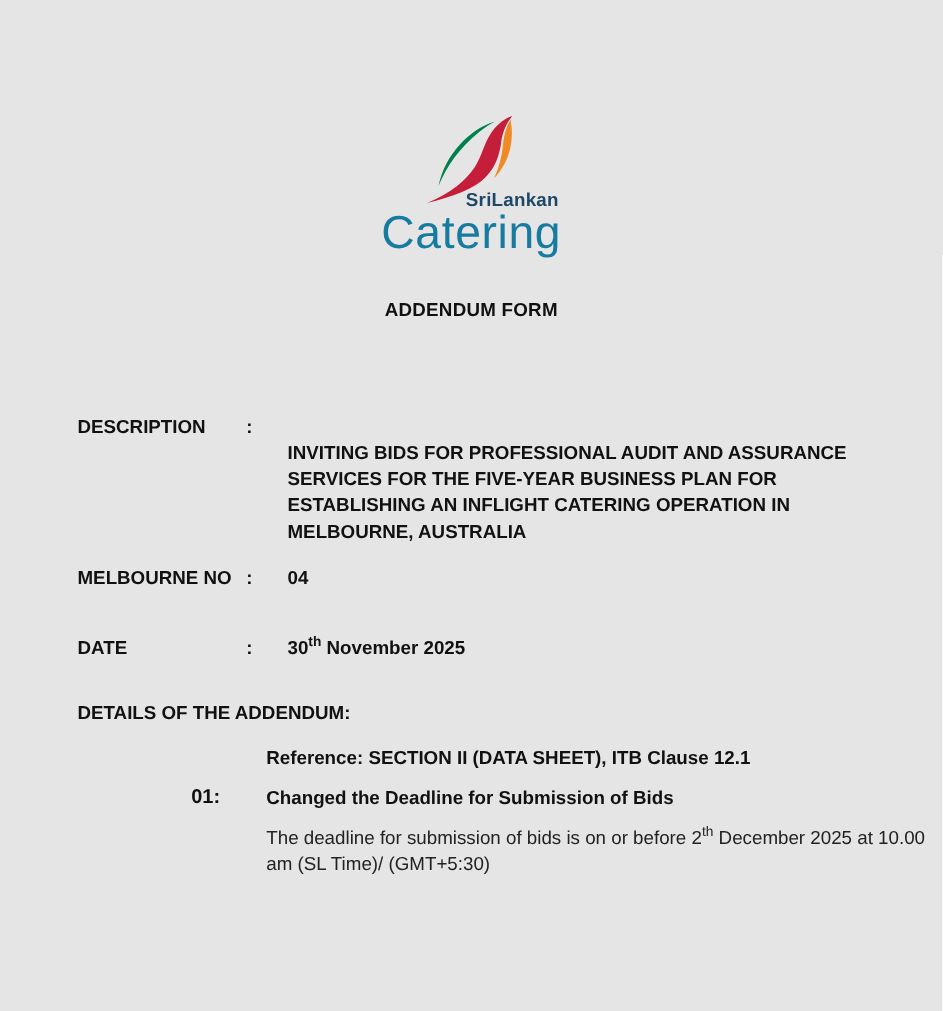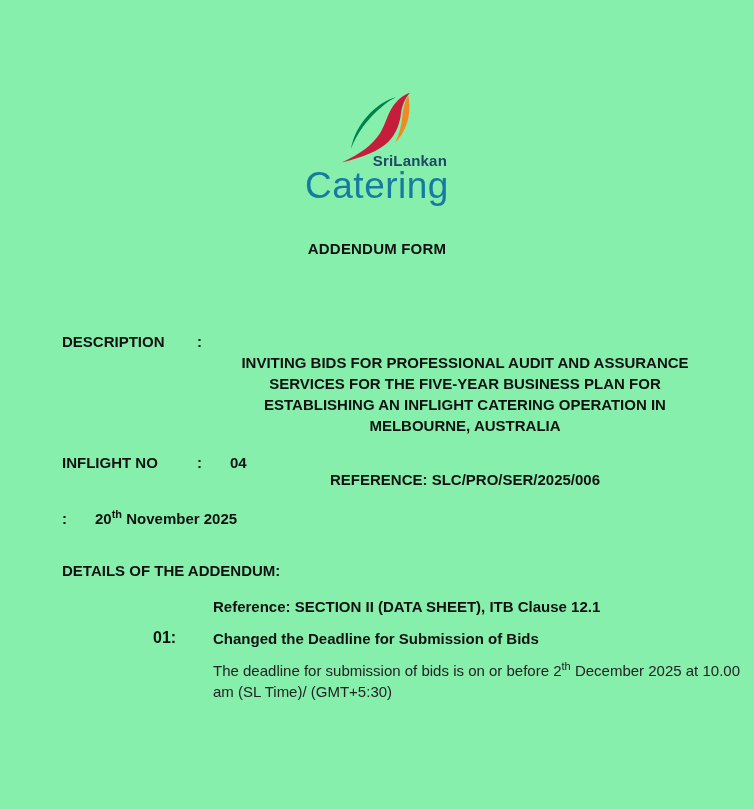--- a/index.html
+++ b/index.html
@@ -1,20 +1,20 @@
 <!DOCTYPE html>
 <html><head>
 <meta charset="utf-8">
 <style>
   html, body { margin: 0; padding: 0; background: #ffffff; }
   .page {
     position: relative;
     width: 754px;
     height: 809px;
-    background: #86efac;
+    background: #e5e5e5;
     font-family: "Liberation Sans", "DejaVu Sans", sans-serif;
     color: #161616;
     overflow: hidden;
   }
 
   
   .logo {
     position: absolute;
     top: 92px;
     left: 297px;
@@ -62,21 +62,21 @@
     display: flex;
     align-items: flex-start;
     font-size: 15px;
     font-weight: bold;
     line-height: 21px;
     color: #111;
     margin-top: 31px;
   }
   .f-label { width: 135px; flex: 0 0 135px; }
   .f-colon { width: 33px; flex: 0 0 33px; }
-  .f-value { white-space: pre-line; text-align: center; }
+  .f-value { white-space: pre-line; }
   .row-description { top: 300px; }
   .row-description .f-value { width: 470px; }
   .reference-line { margin-top: 12px; white-space: normal; }
   .row-addendum-no { top: 421px; }
   .row-date { top: 477px; }
   sup.ord { font-size: 11px; vertical-align: super; line-height: 0; }
 
   
   .details-heading {
     position: absolute;
@@ -137,33 +137,33 @@
   <div class="doc-title">ADDENDUM FORM</div>
 
   <div class="field-row row-description">
     <div class="f-label">DESCRIPTION</div>
     <div class="f-colon">:</div>
     <div class="f-value">
       <div>INVITING BIDS FOR PROFESSIONAL AUDIT AND ASSURANCE
 SERVICES FOR THE FIVE-YEAR BUSINESS PLAN FOR
 ESTABLISHING AN INFLIGHT CATERING OPERATION IN
 MELBOURNE, AUSTRALIA</div>
-      <div class="reference-line">REFERENCE: SLC/PRO/SER/2025/006</div>
     </div>
   </div>
 
   <div class="field-row row-addendum-no">
-    <div class="f-label">INFLIGHT NO</div>
+    <div class="f-label">MELBOURNE NO</div>
     <div class="f-colon">:</div>
     <div class="f-value">04</div>
   </div>
 
   <div class="field-row row-date">
+    <div class="f-label">DATE</div>
     <div class="f-colon">:</div>
-    <div class="f-value"><span>20</span><sup class="ord">th</sup><span> November 2025</span></div>
+    <div class="f-value"><span>30</span><sup class="ord">th</sup><span> November 2025</span></div>
   </div>
 
   <div class="details-heading">DETAILS OF THE ADDENDUM:</div>
 
   <div class="item-number">01:</div>
   <div class="item-content">
     <p class="item-ref-line">Reference: SECTION II (DATA SHEET), ITB Clause 12.1</p>
     <p class="item-change-line">Changed the Deadline for Submission of Bids</p>
     <p class="item-body"><span>The deadline for submission of bids is on or before 2</span><sup class="ord">th</sup><span> December 2025 at 10.00
 am (SL Time)/ (GMT+5:30)</span></p>

